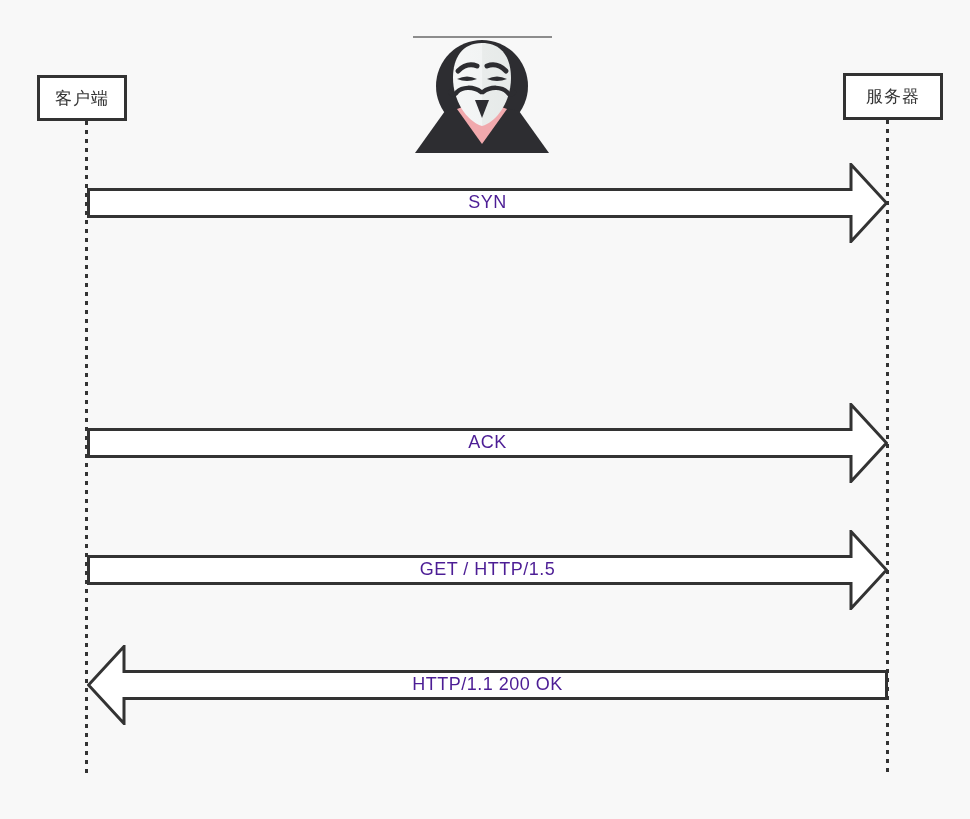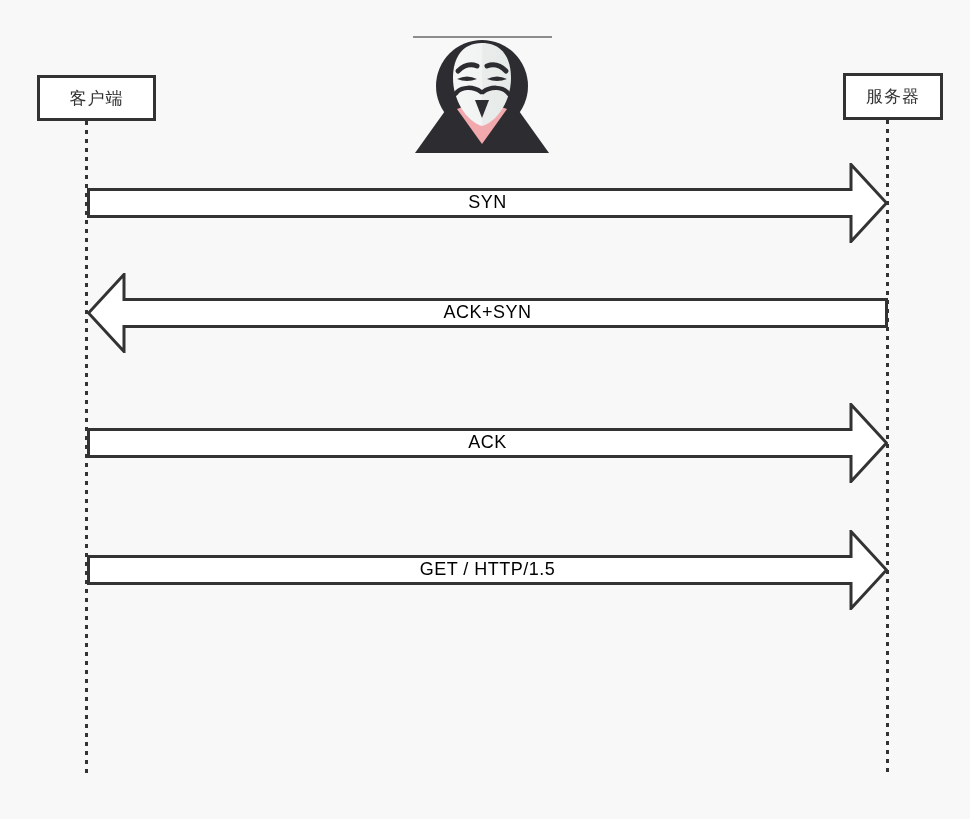--- a/index.html
+++ b/index.html
@@ -17,21 +17,21 @@
   .actor-box{
     position:absolute;
     box-sizing:border-box;
     background:#ffffff;
     border:3px solid #333333;
     color:#333333;
     font-size:17px;
     display:flex;align-items:center;justify-content:center;
     letter-spacing:1px;
   }
-  .actor-client{left:37px;top:75px;width:119px;height:46px;}
+  .actor-client{left:37px;top:75px;width:90px;height:46px;}
   .actor-server{left:843px;top:73px;width:100px;height:47px;}
   
   .lifeline{
     position:absolute;
     width:3px;
     background-image:repeating-linear-gradient(to bottom,#333333 0px,#333333 4px,transparent 4px,transparent 9px);
   }
   .lifeline-client{left:85px;top:121px;height:654px;}
   .lifeline-server{left:886px;top:120px;height:655px;}
   
@@ -44,21 +44,21 @@
   .mask-wrap svg{display:block;width:100%;height:100%;}
   
   .arrow{
     position:absolute;left:87px;width:801px;height:80px;
   }
   .arrow svg{position:absolute;left:0;top:0;display:block;width:801px;height:80px;}
   .arrow .label{
     position:absolute;left:0;right:0;top:40px;
     transform:translateY(-53%);
     text-align:center;
-    font-size:18px;color:#000000;
+    font-size:18px;color:#4c1d95;
     letter-spacing:0.5px;
   }
   .arrow-1{top:163px;}
   .arrow-2{top:273px;}
   .arrow-3{top:403px;}
   .arrow-4{top:530px;}
   .arrow-5{top:645px;}
   .block-arrow{fill:#ffffff;stroke:#333333;stroke-width:3;stroke-linejoin:miter;}
 </style>
 </head>
@@ -110,35 +110,35 @@
   <div class="lifeline lifeline-client"></div>
   <div class="lifeline lifeline-server"></div>
 
   <div class="arrow arrow-1">
     <svg viewBox="0 0 801 80">
       <polygon class="block-arrow" points="1.5,26.5 764,26.5 764,1.5 799.5,40 764,78.5 764,53.5 1.5,53.5"></polygon>
     </svg>
     <div class="label">SYN</div>
   </div>
 
-  <div class="arrow arrow-2">
-    <svg viewBox="0 0 801 80">
-      <polygon class="block-arrow" points="799.5,26.5 37,26.5 37,1.5 1.5,40 37,78.5 37,53.5 799.5,53.5"></polygon>
-    </svg>
-    <div class="label">ACK+SYN</div>
-  </div>
 
   <div class="arrow arrow-3">
     <svg viewBox="0 0 801 80">
       <polygon class="block-arrow" points="1.5,26.5 764,26.5 764,1.5 799.5,40 764,78.5 764,53.5 1.5,53.5"></polygon>
     </svg>
     <div class="label">ACK</div>
   </div>
 
   <div class="arrow arrow-4">
     <svg viewBox="0 0 801 80">
       <polygon class="block-arrow" points="1.5,26.5 764,26.5 764,1.5 799.5,40 764,78.5 764,53.5 1.5,53.5"></polygon>
     </svg>
     <div class="label">GET / HTTP/1.5</div>
   </div>
 
+  <div class="arrow arrow-5">
+    <svg viewBox="0 0 801 80">
+      <polygon class="block-arrow" points="799.5,26.5 37,26.5 37,1.5 1.5,40 37,78.5 37,53.5 799.5,53.5"></polygon>
+    </svg>
+    <div class="label">HTTP/1.1 200 OK</div>
+  </div>
 
 </div>
 
 </body></html>

